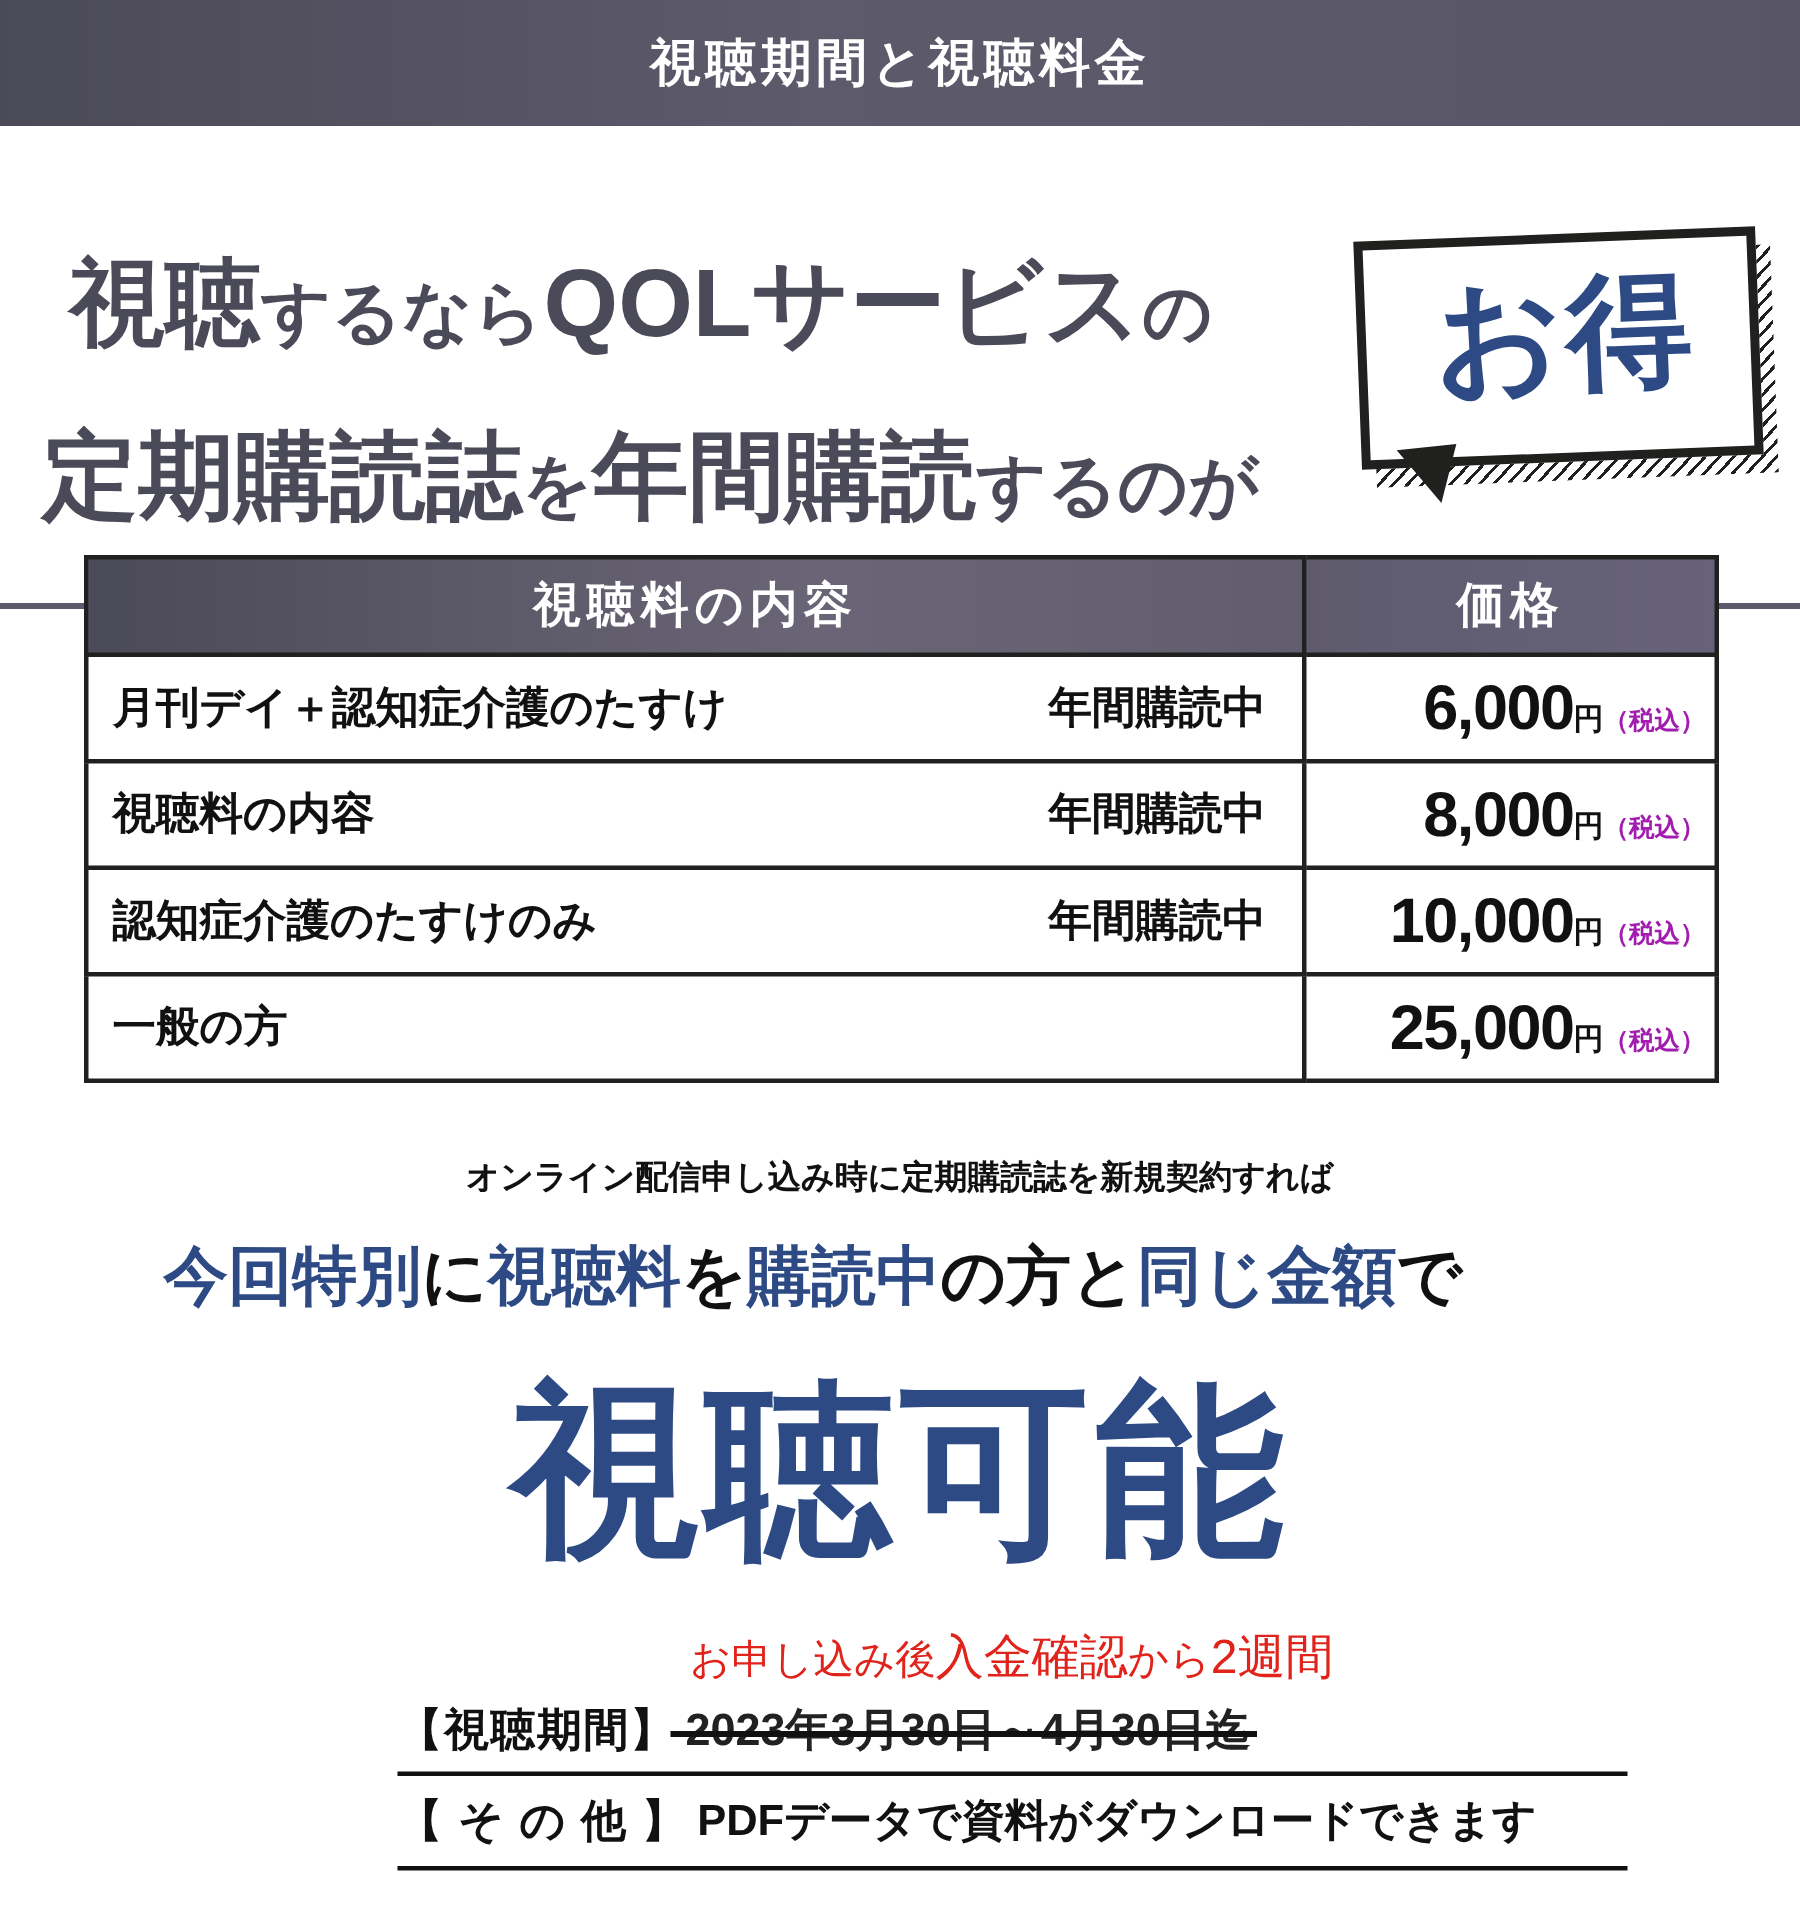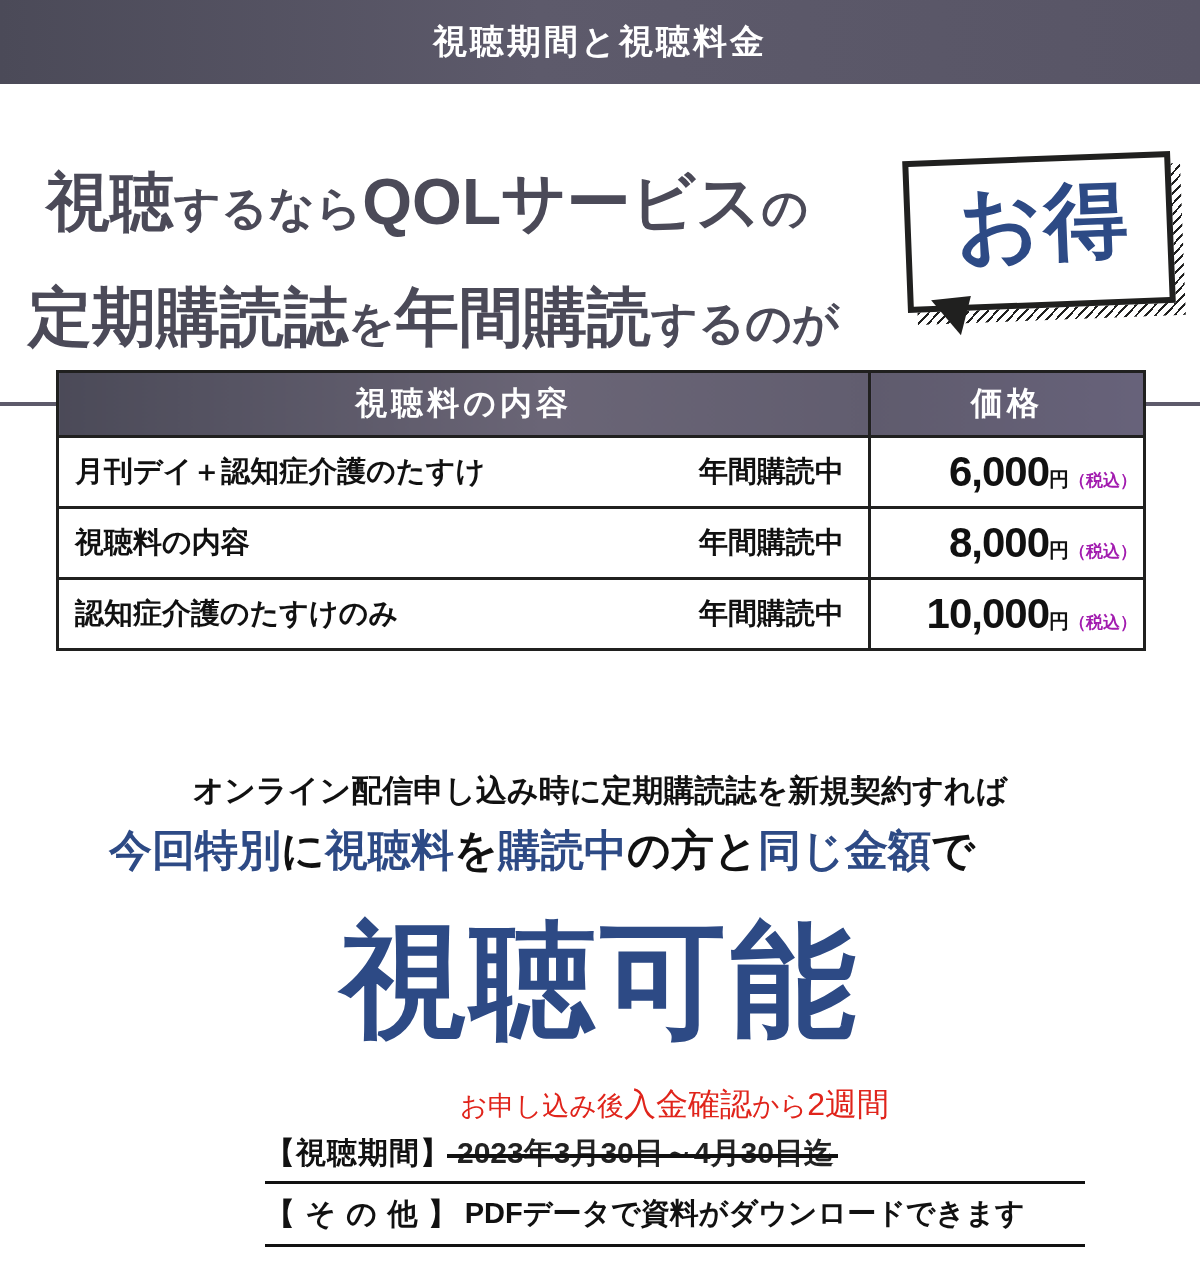--- a/index.html
+++ b/index.html
@@ -200,21 +200,21 @@
     color: #a21caf;
   }
 
   
   .mid-1 {
     position: absolute;
     left: 0;
     top: 770px;
     width: 1200px;
     text-align: center;
-    font-size: 31px;
+    font-size: 22px;
     font-weight: bold;
     color: #111;
     letter-spacing: 0px;
   }
   .mid-2 {
     position: absolute;
     left: 0;
     top: 822px;
     width: 1084px;
     text-align: center;
@@ -364,20 +364,31 @@
         <td class="desc">
           <div class="row-flex">
             <span class="label">認知症介護のたすけのみ</span>
             <span class="term">年間購読中</span>
           </div>
         </td>
         <td class="price">
           <span class="amount">10,000</span><span class="yen">円</span><span class="tax">（税込）</span>
         </td>
       </tr>
+      <tr>
+        <td class="desc">
+          <div class="row-flex">
+            <span class="label">一般の方</span>
+            <span class="term"></span>
+          </div>
+        </td>
+        <td class="price">
+          <span class="amount">25,000</span><span class="yen">円</span><span class="tax">（税込）</span>
+        </td>
+      </tr>
     </tbody>
   </table>
 </div>
 
 <div class="mid-1">オンライン配信申し込み時に定期購読誌を新規契約すれば</div>
 
 <div class="mid-2">
   <span class="blue">今回特別</span><span>に</span><span class="blue">視聴料</span><span>を</span><span class="blue">購読中</span><span>の方と</span><span class="blue">同じ金額</span><span>で</span>
 </div>
 

